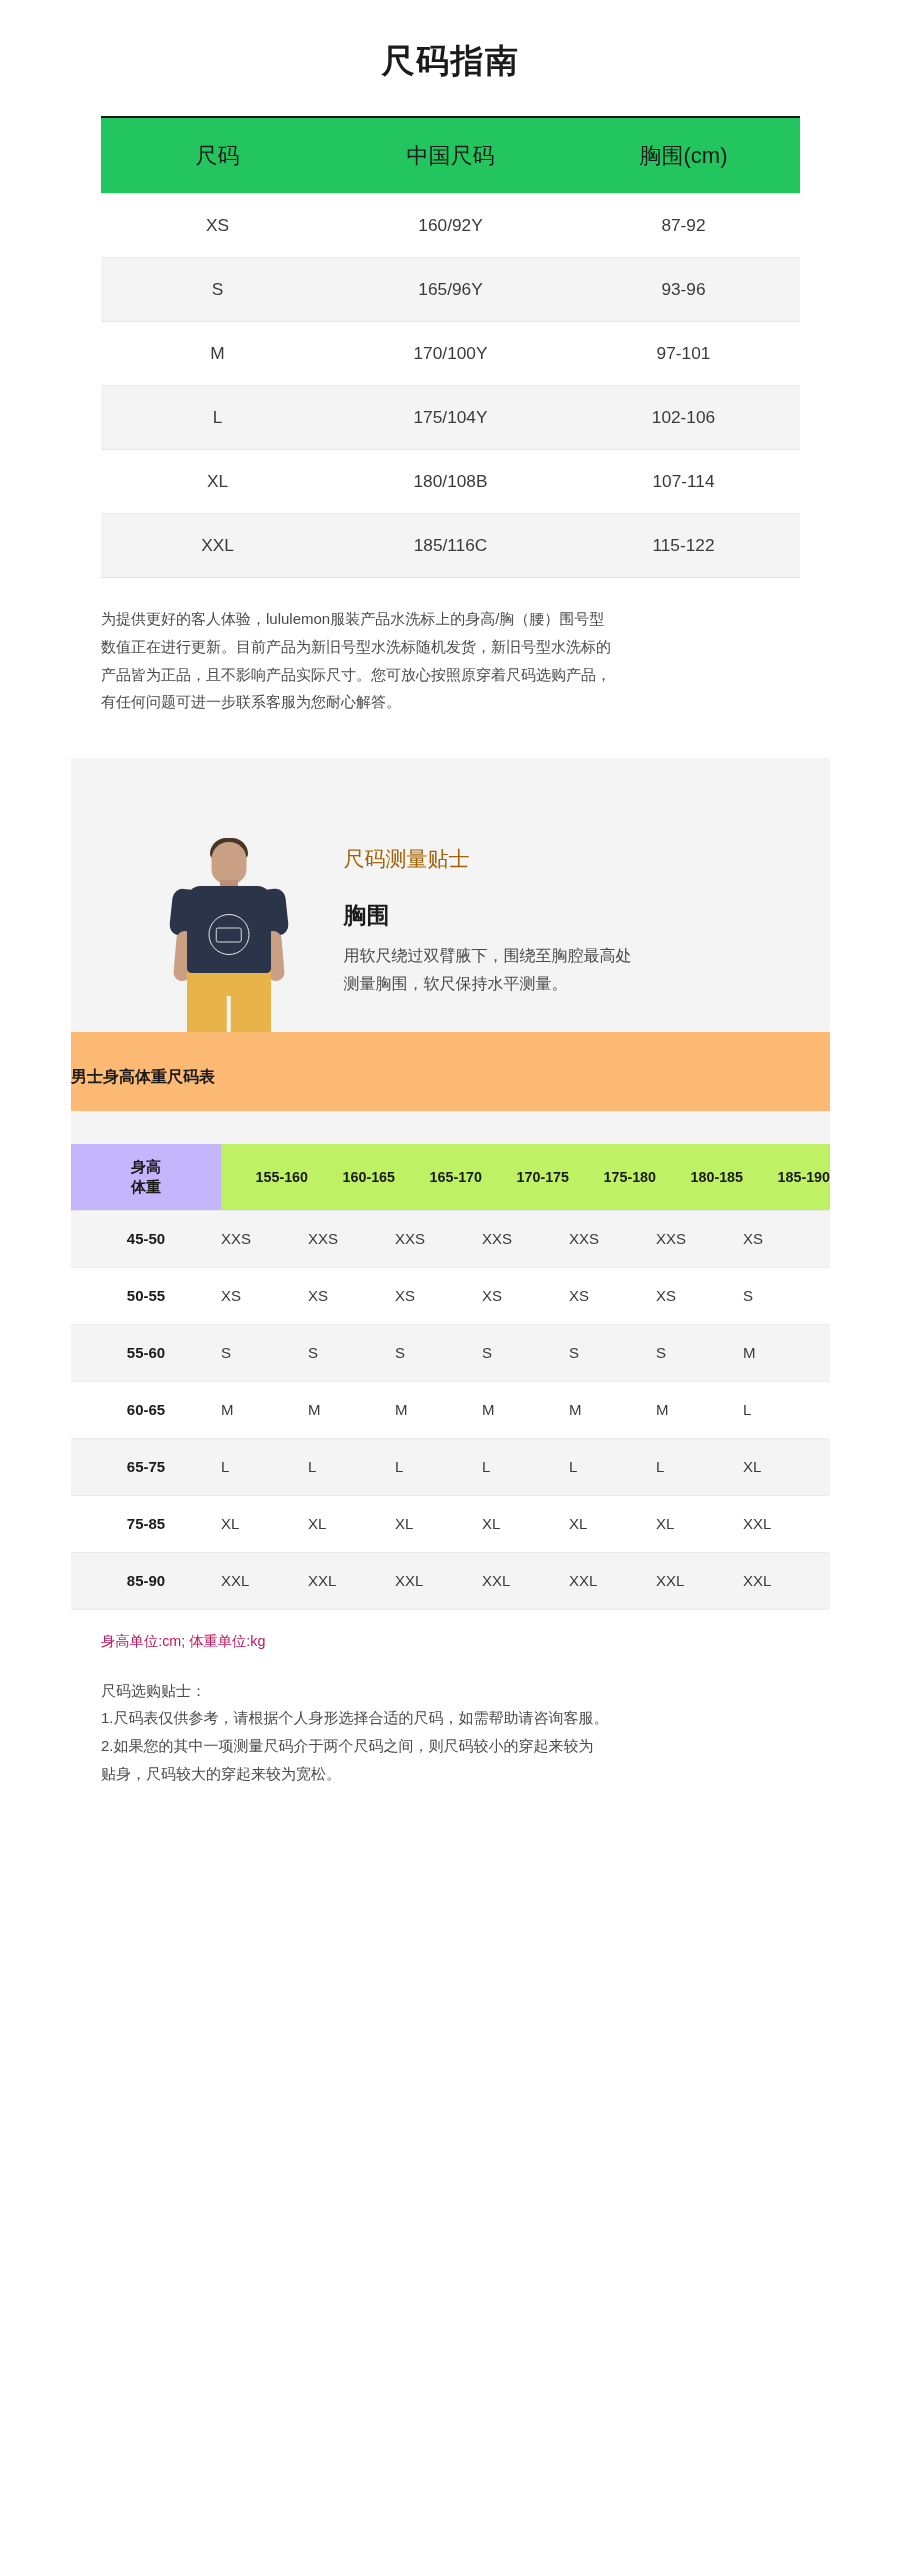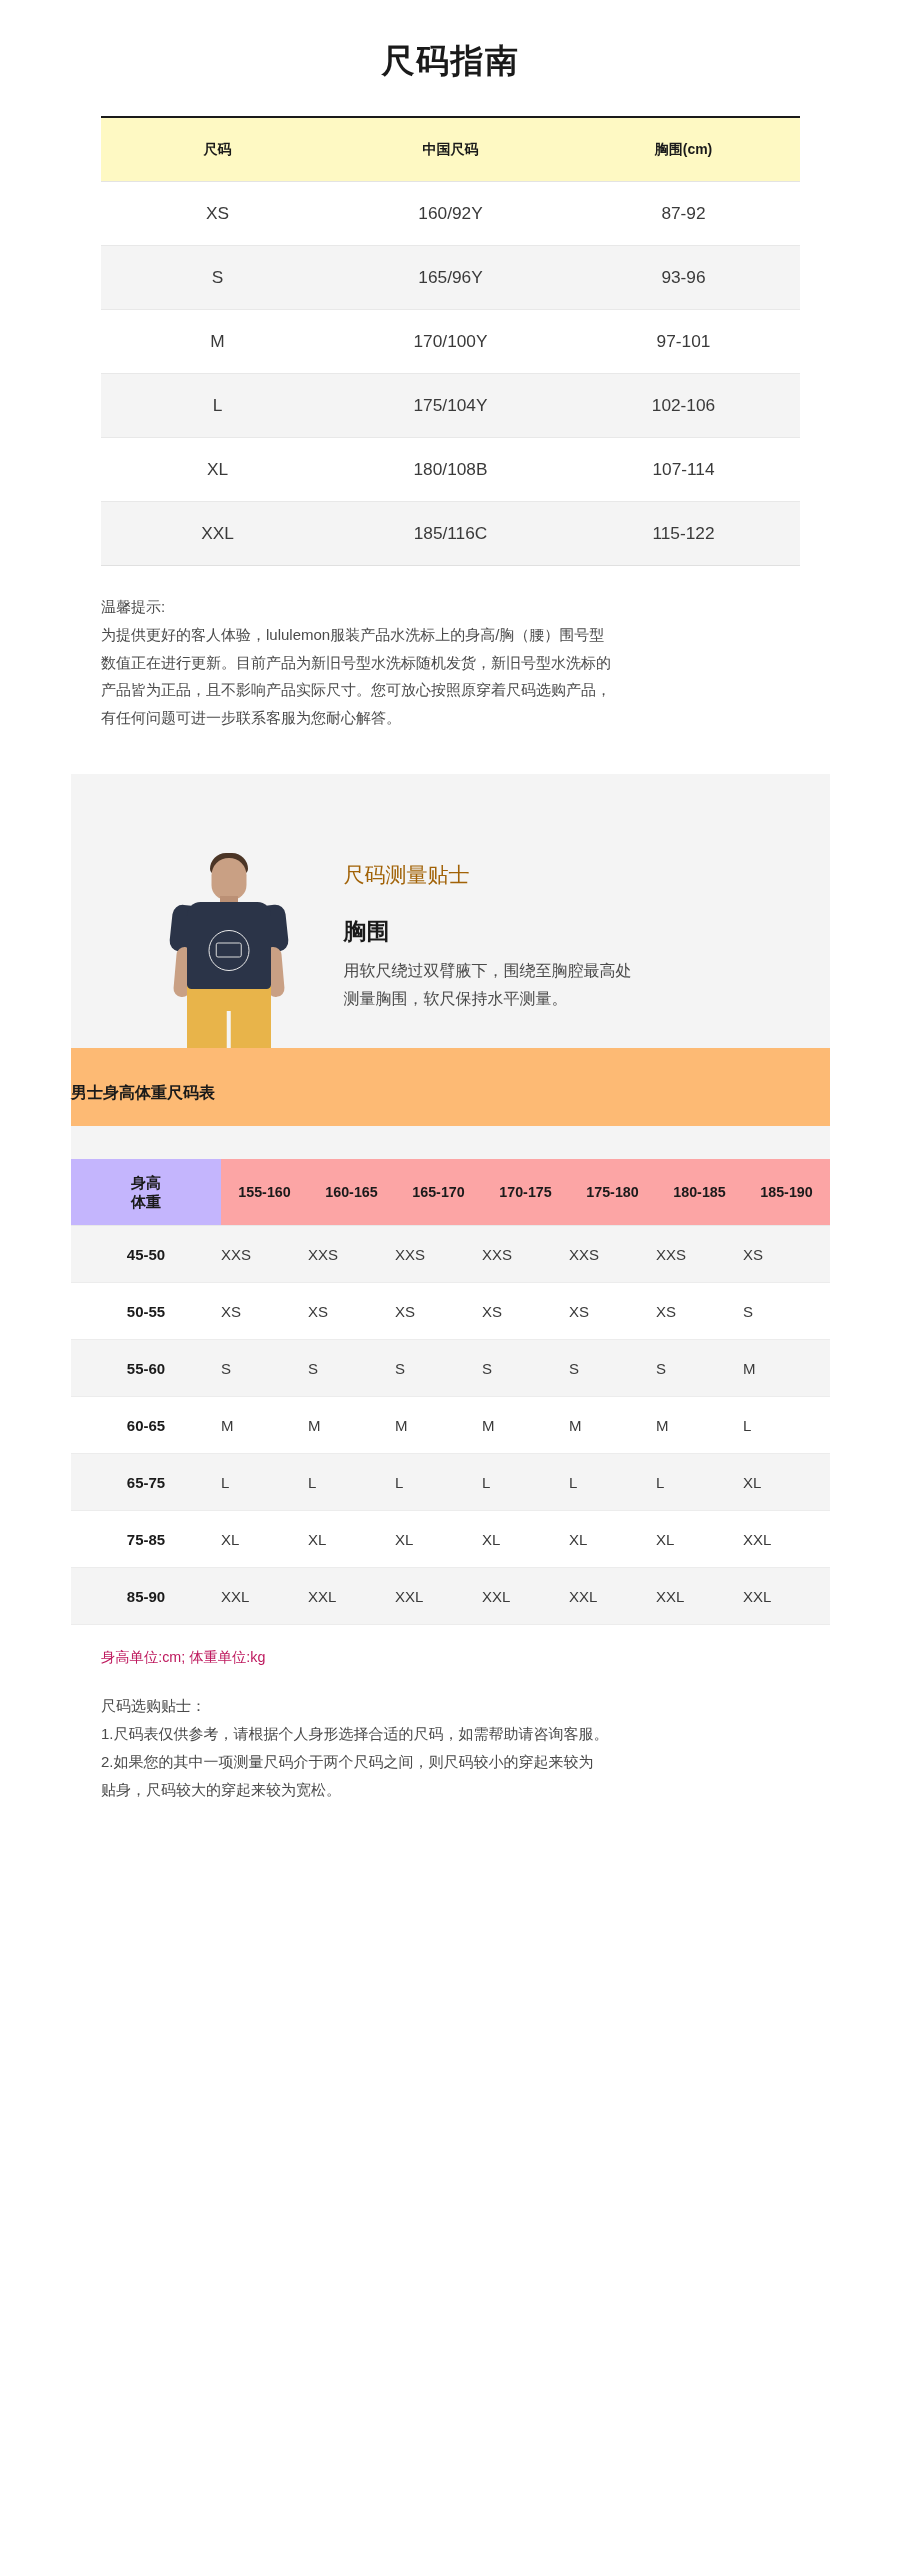--- a/index.html
+++ b/index.html
@@ -32,26 +32,26 @@
   .size-table-wrap {
     margin: 0 30px;
     border-top: 2.3px solid #1a1a1a;
   }
   table.size-table {
     width: 100%;
     border-collapse: collapse;
     table-layout: fixed;
   }
   table.size-table th {
-    font-size: 14px;
-    font-weight: bold;
+    font-size: 22px;
+    font-weight: normal;
     color: #1a1a1a;
     padding: 22.5px 0;
     text-align: center;
-    background: #fef9c3;
+    background: #22c55e;
     border-bottom: 0.8px solid #e3e3e3;
   }
   table.size-table td {
     font-size: 17.3px;
     color: #3a3a3a;
     padding: 21px 0;
     text-align: center;
     border-bottom: 0.8px solid #e8e8e8;
   }
   table.size-table tbody tr:nth-child(odd) td { background: #ffffff; }
@@ -181,23 +181,23 @@
     text-align: center;
     padding: 13.5px 0;
     line-height: 1.3;
     background: #c4b5fd;
     border-bottom: 0.8px solid #e8e8e8;
   }
   table.hw-table th.colhead {
     font-size: 14.3px;
     font-weight: bold;
     color: #1a1a1a;
-    text-align: center;
+    text-align: right;
     padding: 13.5px 0;
-    background: #fca5a5;
+    background: #bef264;
     border-bottom: 0.8px solid #e8e8e8;
   }
   table.hw-table td.rowhead {
     font-size: 15px;
     font-weight: bold;
     color: #1a1a1a;
     text-align: center;
     padding: 19.5px 0;
   }
   table.hw-table td {
@@ -269,21 +269,20 @@
         <tr>
           <td>XXL</td>
           <td>185/116C</td>
           <td>115-122</td>
         </tr>
       </tbody>
     </table>
   </div>
 
   <div class="notice">
-    <span class="notice-title">温馨提示:</span>
     <span>为提供更好的客人体验，lululemon服装产品水洗标上的身高/胸（腰）围号型</span><br>
     <span>数值正在进行更新。目前产品为新旧号型水洗标随机发货，新旧号型水洗标的</span><br>
     <span>产品皆为正品，且不影响产品实际尺寸。您可放心按照原穿着尺码选购产品，</span><br>
     <span>有任何问题可进一步联系客服为您耐心解答。</span>
   </div>
 
   <div class="section-gap"></div>
 
   <div class="howto">
 

